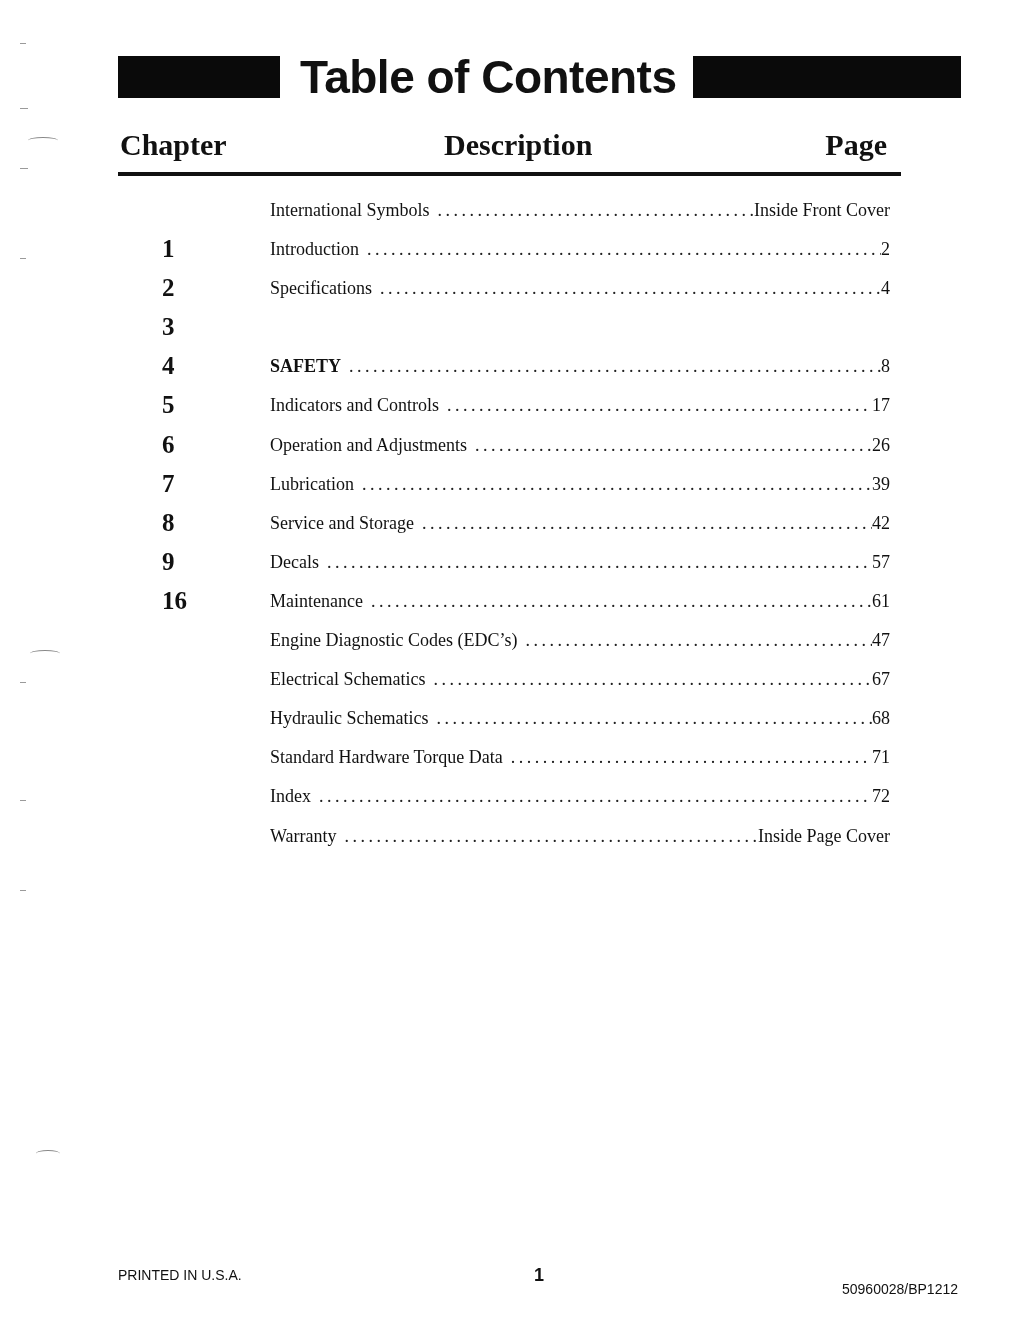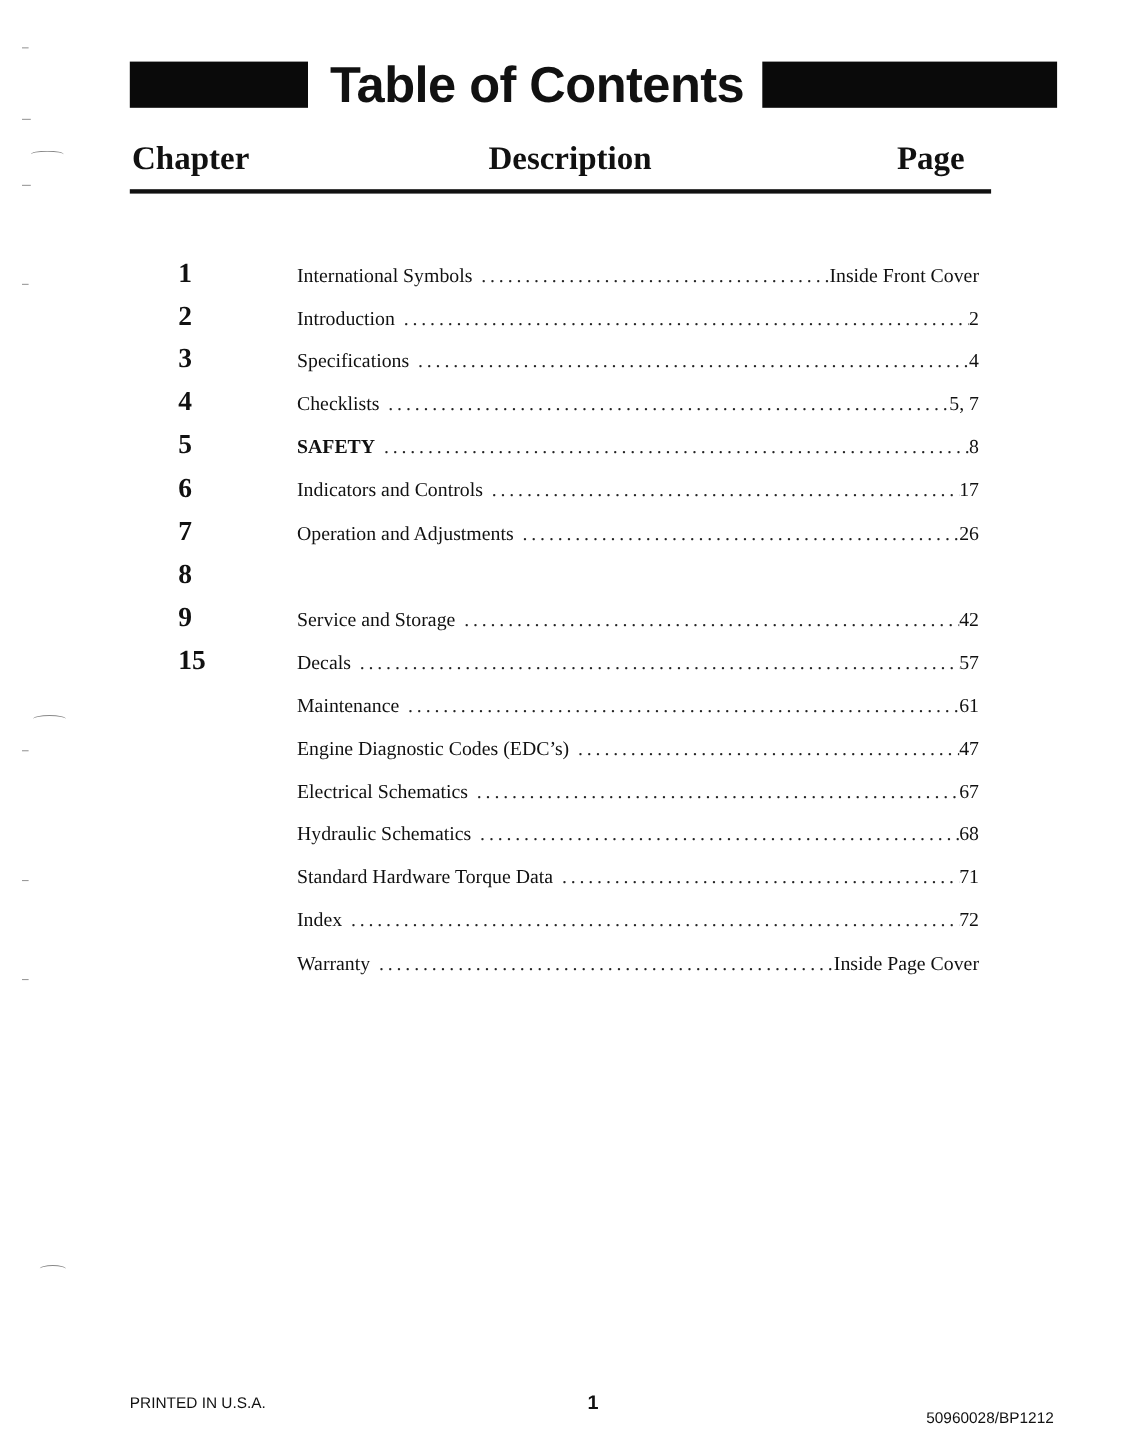--- a/index.html
+++ b/index.html
@@ -5,27 +5,27 @@
   html, body { margin: 0; padding: 0; background: #ffffff; }
   body { width: 1024px; height: 1320px; position: relative; overflow: hidden; color: #111; }
   .title-bar { position: absolute; top: 56px; left: 118px; width: 843px; height: 42px; display: flex; align-items: center; }
   .title-block-left { width: 162px; height: 42px; background: #0a0a0a; }
   .title-block-right { flex: 1; height: 42px; background: #0a0a0a; }
   .title-text { font-family: "Liberation Sans", sans-serif; font-weight: bold; font-size: 46px; letter-spacing: -0.5px; padding: 0 16px 0 20px; line-height: 42px; white-space: nowrap; text-align: center; }
   .col-headers { position: absolute; top: 128px; left: 118px; width: 783px; height: 36px; font-family: "Liberation Serif", serif; font-weight: bold; font-size: 30px; }
   .col-headers span { position: absolute; top: 0; }
   .hdr-chapter { left: 2px; }
   .hdr-desc { left: 326px; }
-  .hdr-page { right: 24px; }
+  .hdr-page { right: 14px; }
   .header-rule { position: absolute; top: 172px; left: 118px; width: 783px; height: 4px; background: #111; }
   .toc { position: absolute; top: 196px; left: 118px; width: 772px; }
   .toc-row { position: relative; height: 39.1px; font-family: "Liberation Serif", serif; font-size: 18px; }
   .toc-num { position: absolute; left: 44px; top: 0; width: 40px; font-weight: bold; font-size: 25px; line-height: 28px; }
   .toc-entry { position: absolute; left: 152px; right: 0; top: 4px; display: flex; align-items: baseline; white-space: nowrap; }
-  .toc-label { padding-right: 8px; margin-top: 40px; }
+  .toc-label { padding-right: 8px; }
   .toc-label.bold { font-weight: bold; }
   .toc-dots { flex: 1; overflow: hidden; letter-spacing: 3.2px; color: #222; }
   .toc-dots::before { content: ". . . . . . . . . . . . . . . . . . . . . . . . . . . . . . . . . . . . . . . . . . . . . . . . . . . . . . . . . . . . . . . . . . . . . . . . . . . . . . . . . . . . . . . . . . ."; letter-spacing: 0; word-spacing: -1px; }
   .toc-page { text-align: left; }
   .footer { position: absolute; top: 1265px; left: 118px; width: 840px; height: 22px; font-family: "Liberation Sans", sans-serif; font-size: 14px; }
   .footer-left { position: absolute; left: 0; top: 2px; }
   .footer-center { position: absolute; left: 416px; top: 0; font-weight: bold; font-size: 18px; }
   .footer-right { position: absolute; right: 0; top: 16px; }
   .scan-mark { position: absolute; background: #9a9a9a; height: 1px; }
 </style>
@@ -65,25 +65,20 @@
   <div class="toc-row">
     <span class="toc-num">2</span>
     <div class="toc-entry">
         <span class="toc-label">Specifications</span>
         <span class="toc-dots"></span>
         <span class="toc-page">4</span>
       </div>
   </div>
   <div class="toc-row">
     <span class="toc-num">3</span>
-    <div class="toc-entry">
-        <span class="toc-label">Checklists</span>
-        <span class="toc-dots"></span>
-        <span class="toc-page">5, 7</span>
-      </div>
   </div>
   <div class="toc-row">
     <span class="toc-num">4</span>
     <div class="toc-entry">
         <span class="toc-label bold">SAFETY</span>
         <span class="toc-dots"></span>
         <span class="toc-page">8</span>
       </div>
   </div>
   <div class="toc-row">
@@ -97,39 +92,44 @@
   <div class="toc-row">
     <span class="toc-num">6</span>
     <div class="toc-entry">
         <span class="toc-label">Operation and Adjustments</span>
         <span class="toc-dots"></span>
         <span class="toc-page">26</span>
       </div>
   </div>
   <div class="toc-row">
     <span class="toc-num">7</span>
+    <div class="toc-entry">
+        <span class="toc-label">Lubrication</span>
+        <span class="toc-dots"></span>
+        <span class="toc-page">39</span>
+      </div>
   </div>
   <div class="toc-row">
     <span class="toc-num">8</span>
     <div class="toc-entry">
         <span class="toc-label">Service and Storage</span>
         <span class="toc-dots"></span>
         <span class="toc-page">42</span>
       </div>
   </div>
   <div class="toc-row">
     <span class="toc-num">9</span>
     <div class="toc-entry">
         <span class="toc-label">Decals</span>
         <span class="toc-dots"></span>
         <span class="toc-page">57</span>
       </div>
   </div>
   <div class="toc-row">
-    <span class="toc-num">15</span>
+    <span class="toc-num">16</span>
     <div class="toc-entry">
         <span class="toc-label">Maintenance</span>
         <span class="toc-dots"></span>
         <span class="toc-page">61</span>
       </div>
   </div>
   <div class="toc-row">
     <span class="toc-num"></span>
     <div class="toc-entry">
         <span class="toc-label">Engine Diagnostic Codes (EDC’s)</span>

